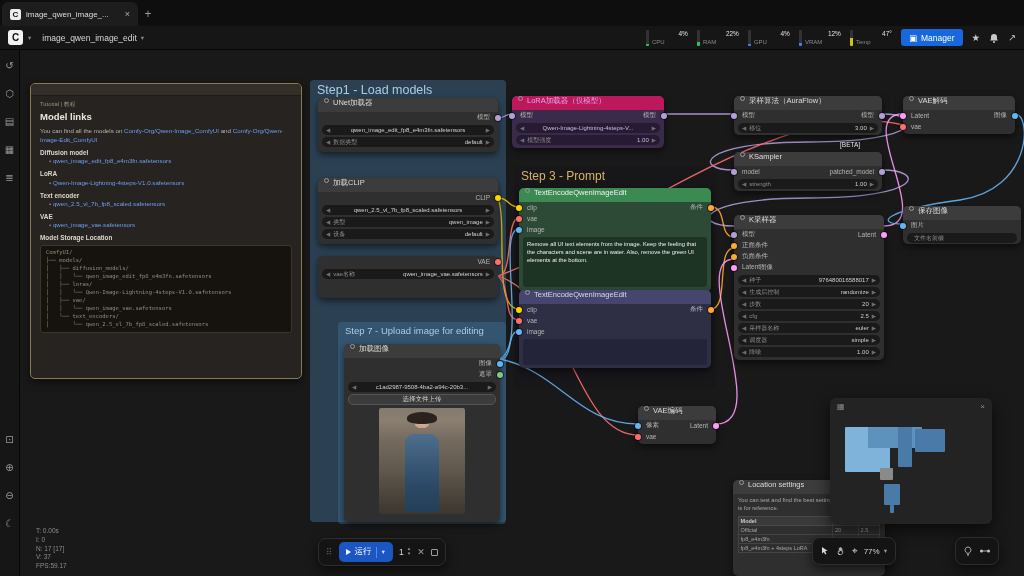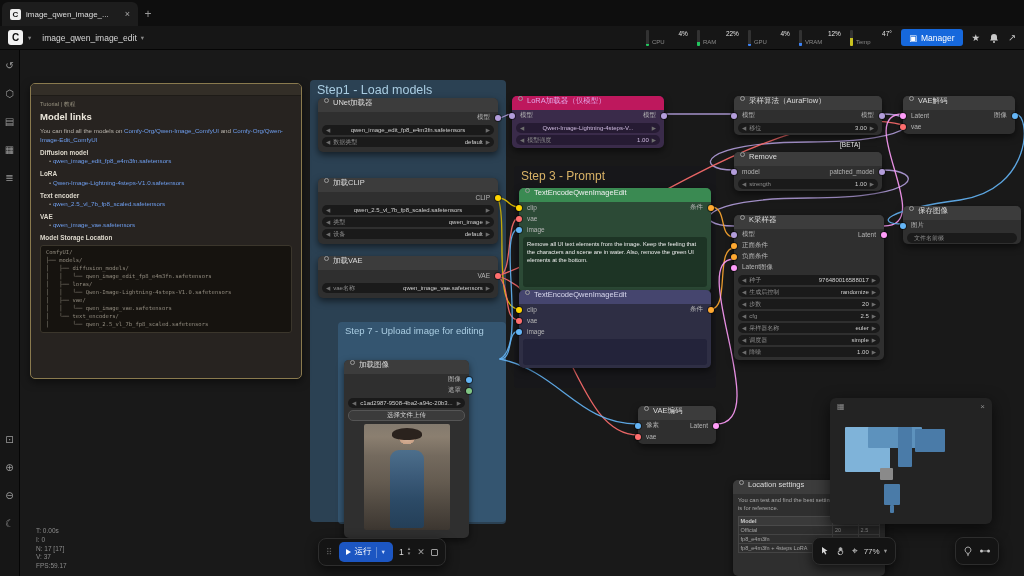--- a/index.html
+++ b/index.html
@@ -307,24 +307,20 @@
       </div>
     <div class="w">
         <span class="arr l"></span>
         <span class="lab">设备</span>
         <span class="val">default</span>
         <span class="arr r"></span>
       </div>
   </div>
 
   <div class="node" style="left:318px;top:256px;width:180px;height:42px">
-    <div class="nhead">
-        <span class="ncircle"></span>
-        <span>加载VAE</span>
-      </div>
     <div class="prow out">
         <span>VAE</span>
         <i class="dot r c-vae"></i>
       </div>
     <div class="w">
         <span class="arr l"></span>
         <span class="lab">vae名称</span>
         <span class="val">qwen_image_vae.safetensors</span>
         <span class="arr r"></span>
       </div>
@@ -391,21 +387,21 @@
         <span>vae</span>
         <i class="dot l c-vae"></i>
       </div>
     <div class="prow">
         <span>image</span>
         <i class="dot l c-image"></i>
       </div>
     <div class="textw" style="height:24px"></div>
   </div>
 
-  <div class="node" style="left:344px;top:360px;width:125px;height:178px">
+  <div class="node" style="left:344px;top:344px;width:156px;height:178px">
     <div class="nhead">
         <span class="ncircle"></span>
         <span>加载图像</span>
       </div>
     <div class="prow out">
         <span>图像</span>
         <i class="dot r c-image"></i>
       </div>
     <div class="prow out">
         <span>遮罩</span>
@@ -437,21 +433,21 @@
         <span class="val">3.00</span>
         <span class="arr r"></span>
       </div>
   </div>
 
   <div class="beta">[BETA]</div>
 
   <div class="node" style="left:734px;top:152px;width:148px;height:39px">
     <div class="nhead">
         <span class="ncircle"></span>
-        <span>Remove</span>
+        <span>KSampler</span>
       </div>
     <div class="prow">
       <span>model</span>
       <span>patched_model</span>
       <i class="dot l c-model"></i>
       <i class="dot r c-model"></i>
     </div>
     <div class="w">
         <span class="arr l"></span>
         <span class="lab">strength</span>

